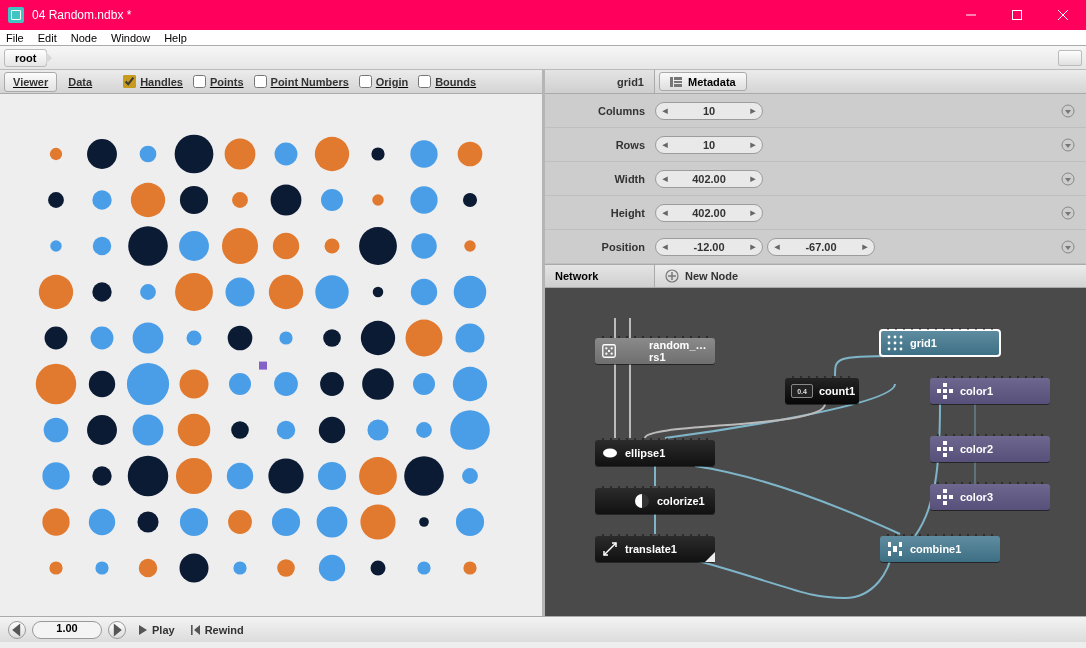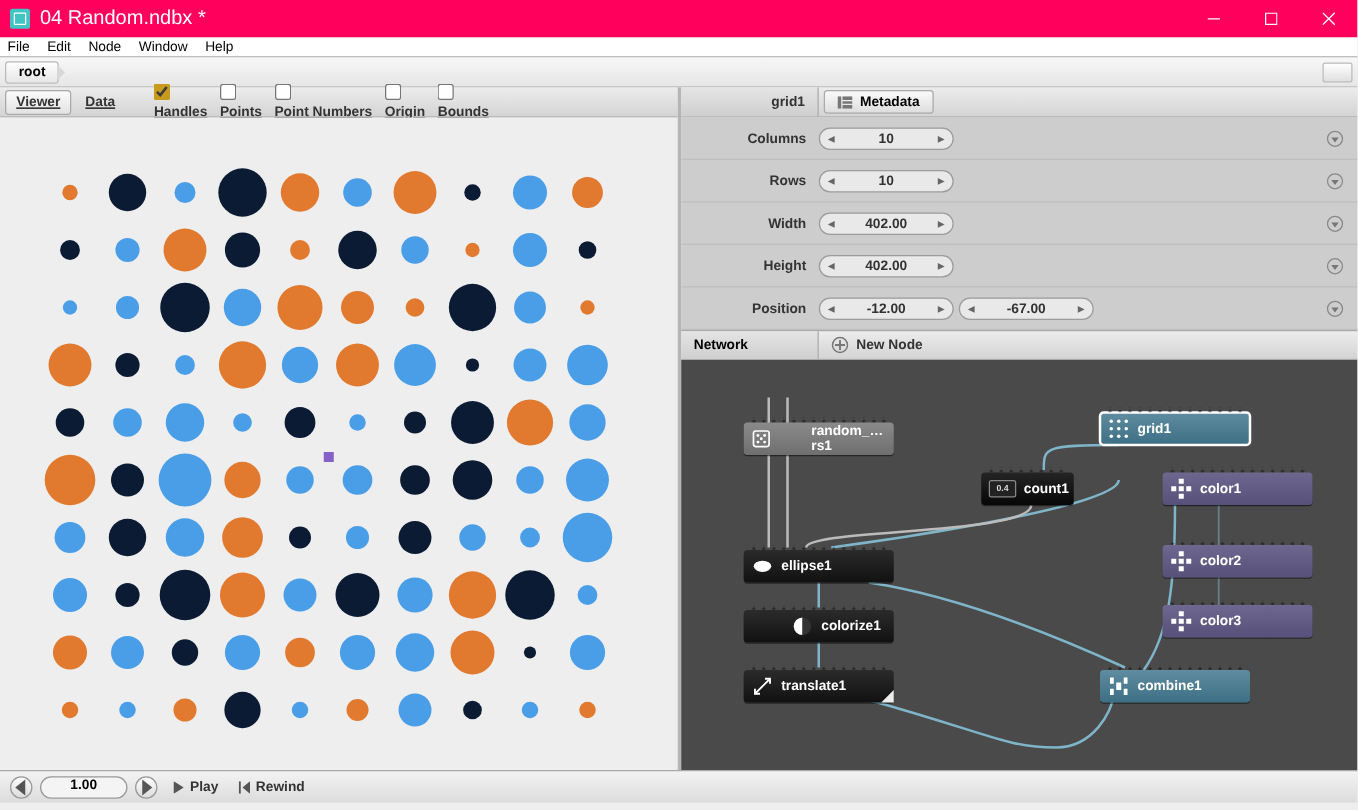--- a/index.html
+++ b/index.html
@@ -2,21 +2,21 @@
 <html><head>
 <meta charset="utf-8">
 <style>
   * { box-sizing: border-box; margin: 0; padding: 0; }
   body { font-family: Tahoma, Arial, sans-serif; font-size: 11px; width: 1086px; height: 648px; overflow: hidden; background: #eee; }
 
   
   .titlebar { height: 30px; background: #ff005c; display: flex; align-items: center; color: #fff; }
   .titlebar .app-icon { width: 16px; height: 16px; margin: 0 8px; background: #41c4c4; border-radius: 2px; display: inline-block; position: relative; }
   .titlebar .app-icon::after { content: ''; position: absolute; inset: 3px; border: 1px solid #fff; border-radius: 1px; }
-  .titlebar-title { font-size: 16px; }
+  .titlebar-title { font-size: 12px; }
   .titlebar .spacer { flex: 1; }
   .win-btn { width: 46px; height: 30px; display: flex; align-items: center; justify-content: center; }
   .win-btn svg { width: 10px; height: 10px; }
 
   
   .menubar { height: 16px; background: #fff; border-bottom: 1px solid #aaa; display: flex; align-items: center; padding: 0 6px; gap: 14px; }
   .menubar span { cursor: default; }
 
   
   .breadcrumb-bar { height: 24px; background: linear-gradient(#f7f7f7,#e6e6e6); border-bottom: 1px solid #bbb; display: flex; align-items: center; padding: 0 4px; }
@@ -28,21 +28,21 @@
   
   .main { display: flex; height: calc(648px - 30px - 22px - 24px - 26px); }
   .left-pane { width: 545px; display: flex; flex-direction: column; border-right: 3px solid #b5b5b5; }
   .right-pane { flex: 1; display: flex; flex-direction: column; }
 
   
   .tabbar { height: 24px; background: linear-gradient(#ececec,#d4d4d4); border-bottom: 1px solid #aaa; display: flex; align-items: center; padding: 0 4px; gap: 2px; font-weight: bold; text-decoration: underline; }
   .tab { padding: 3px 8px; border: 1px solid transparent; border-radius: 3px; color: #333; cursor: default; }
   .tab.active { background: linear-gradient(#fcfcfc,#e2e2e2); border-color: #aaa; }
   .checkbox-row { display: flex; align-items: center; gap: 10px; margin-left: 20px; font-weight: bold; color: #333; }
-  .cb { display: flex; align-items: flex-start; gap: 4px; flex-direction: column; }
+  .cb { display: flex; align-items: flex-end; gap: 4px; }
   .cb input { margin: 0; }
   .cb label {}
   .cb.checked input { accent-color: #c89b1c; }
   
   
   .viewer { flex: 1; background: #eee; position: relative; overflow: hidden; }
 
   
   .propbar { height: 24px; background: linear-gradient(#ececec,#d4d4d4); border-bottom: 1px solid #aaa; display: flex; align-items: stretch; }
   .propbar .cell-label { width: 110px; display: flex; align-items: center; justify-content: flex-end; padding-right: 10px; background: linear-gradient(#e4e4e4,#cfcfcf); border-right: 1px solid #aaa; font-weight: bold; color: #333;}

